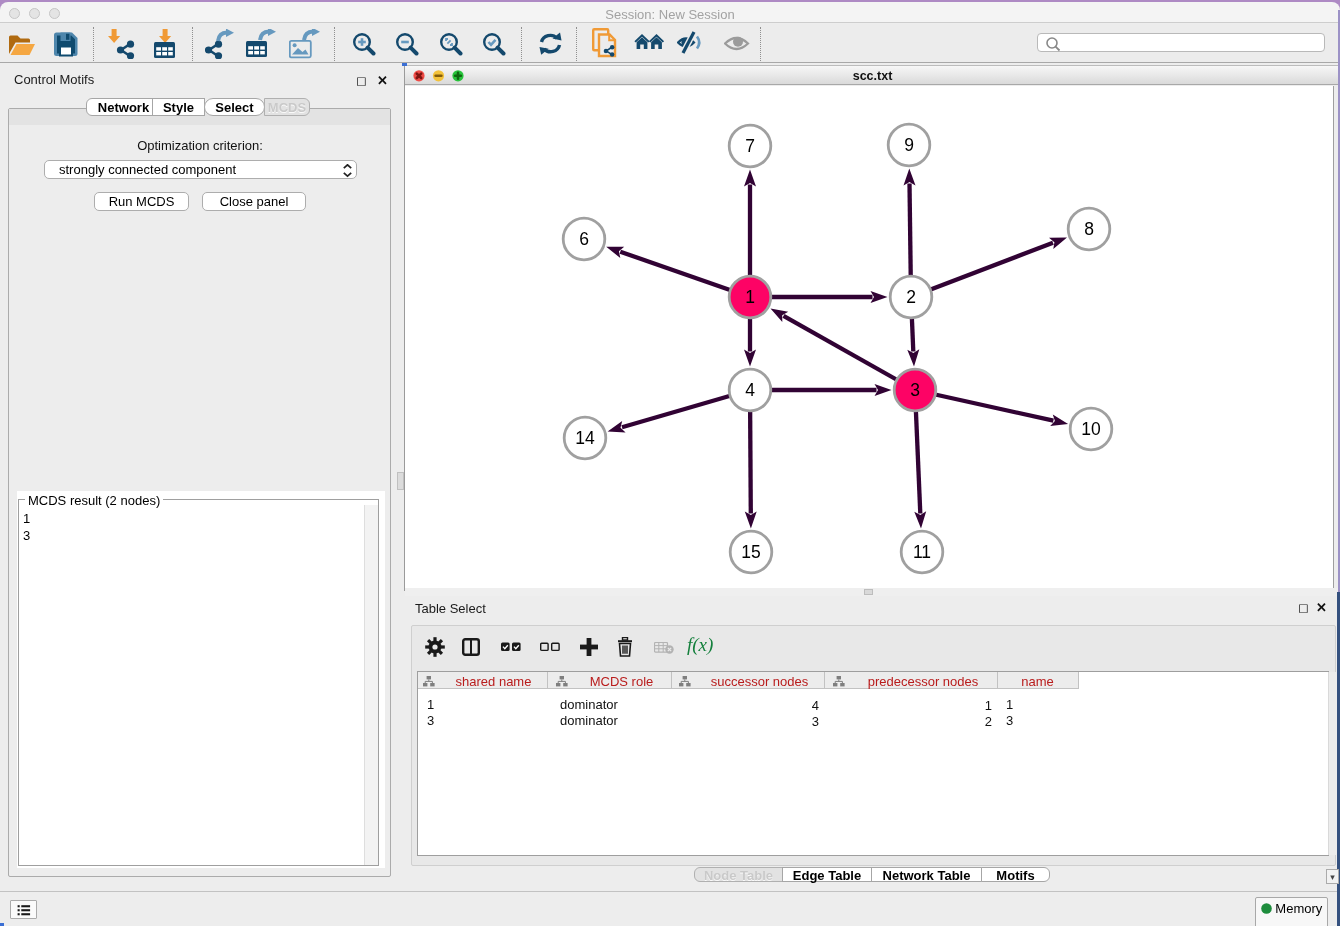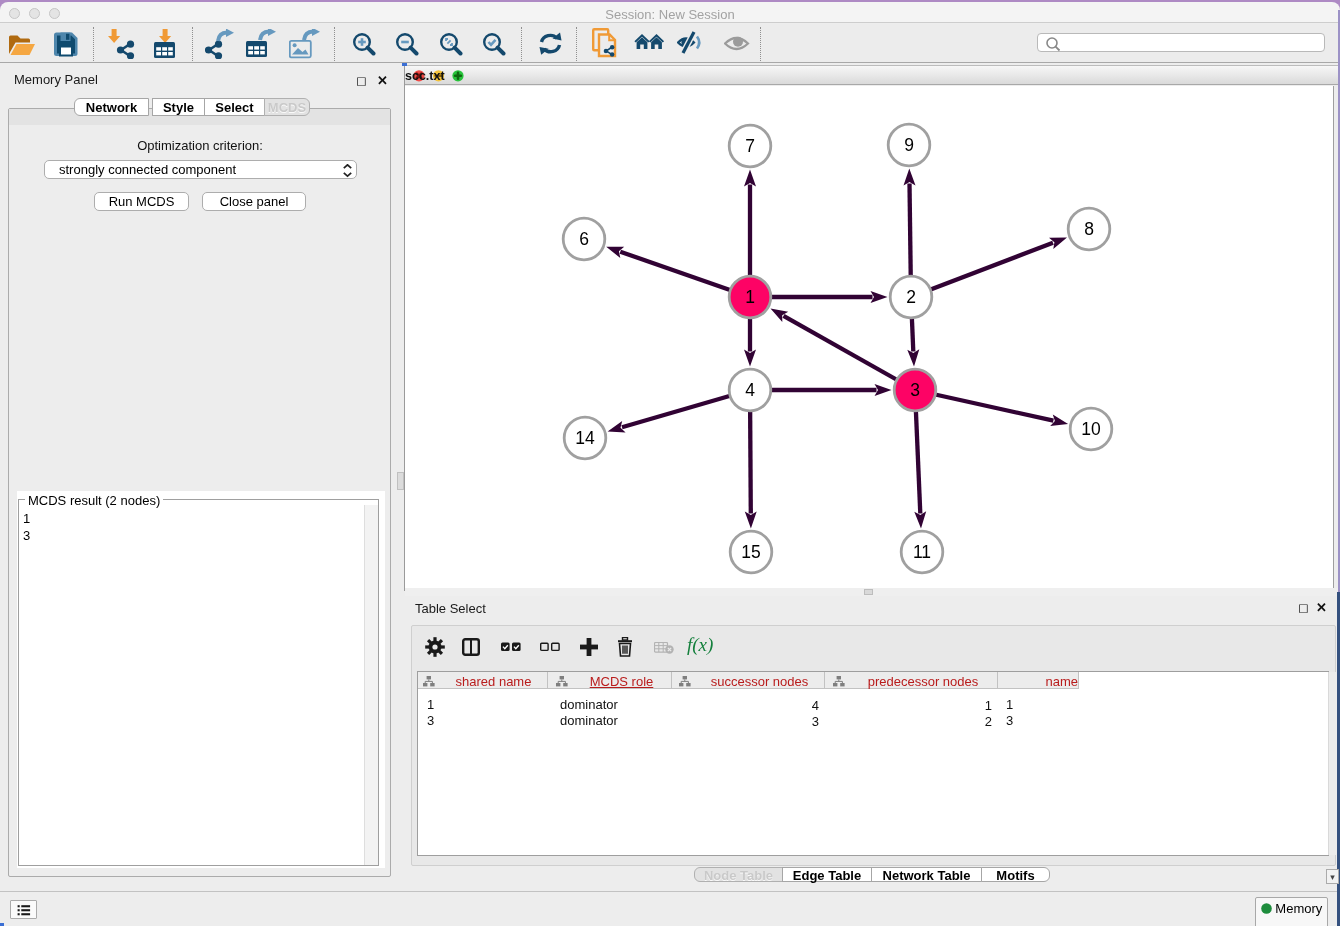--- a/index.html
+++ b/index.html
@@ -26,21 +26,21 @@
 #result-white{left:17px;top:491px;width:368px;height:377px;background:#fff;}
 #result-border{left:18px;top:499px;width:361px;height:367px;border:1px solid #9f9f9f;}
 #result-legend{left:25px;top:493px;background:#fff;padding:0 3px;font-size:13px;color:#000;}
 #result-scroll{left:364px;top:505px;width:14px;height:360px;background:#f3f3f3;border-left:1px solid #dedede;}
 #result-lines{left:23px;top:511px;font-size:13px;color:#000;line-height:16.5px;}
 
 #vsplit{left:392px;top:64px;width:13px;height:827px;background:#ededed;}
 #net-leftline{left:404px;top:64px;width:1px;height:527px;background:#9a9a9a;}
 
 #netwin-tb{left:405px;top:65px;width:935px;height:20px;background:linear-gradient(#f7f7f7,#dadada);border-bottom:1px solid #a8a8a8;border-top:1px solid #bcbcbc;}
-#net-title{left:405px;top:69px;width:935px;font-size:12.5px;font-weight:bold;color:#111;}
+#net-title{left:405px;top:69px;width:935px;text-align:center;font-size:12.5px;font-weight:bold;color:#111;}
 #canvas{left:405px;top:86px;width:929px;height:502px;background:#fff;border-right:1px solid #9e9e9e;}
 #hsplit{left:405px;top:588px;width:935px;height:8px;background:#efefef;}
 
 #tp{left:405px;top:596px;width:935px;height:295px;background:#ededed;}
 #tp-title{left:415px;top:601px;font-size:13px;color:#1b1b1b;}
 #tt-white{left:417px;top:671px;width:912px;height:185px;background:#fff;border:1px solid #9e9e9e;}
 #thead{left:418px;top:672px;width:660px;height:17px;background:#ececec;border-bottom:1px solid #c2c2c2;}
 .thsep{position:absolute;top:672px;height:17px;width:1px;background:#c2c2c2;}
 .th{position:absolute;top:674px;font-size:13px;color:#b91c1c;text-align:center;}
 .td{position:absolute;font-size:13px;color:#111;}
@@ -215,28 +215,28 @@
   </svg>
 <svg class="abs" style="left:724px;top:35px;" width="26" height="18" viewBox="0 0 26 18">
     <path d="M1,8.5 Q12.5,-2.5 24,8.5 Q12.5,19.5 1,8.5 Z" fill="none" stroke="#9b9b9b" stroke-width="2.2"></path>
     <circle cx="14" cy="6.8" r="5" fill="#9b9b9b"></circle>
   </svg>
 <svg class="abs" style="left:1046px;top:37px;" width="15" height="15" viewBox="0 0 15 15">
     <circle cx="6" cy="6" r="5" fill="none" stroke="#888" stroke-width="1.6"></circle>
     <line x1="9.6" y1="9.6" x2="13.5" y2="13.5" stroke="#888" stroke-width="1.8"></line>
   </svg>
 
-<div id="cp-title" class="abs">Memory Panel</div>
+<div id="cp-title" class="abs">Control Motifs</div>
 <div class="wicon" style="left:356px;top:73px;">◻</div>
 <div class="wicon" style="left:377px;top:73px;font-weight:bold;">✕</div>
 <div id="cp-box" class="abs"></div>
 <div id="cp-strip" class="abs"></div>
-<div class="tab" style="left:74px;width:75px;border-radius:6px 0 0 6px;">Network</div>
+<div class="tab" style="left:86px;width:75px;border-radius:6px 0 0 6px;">Network</div>
 <div class="tab" style="left:152px;width:53px;">Style</div>
-<div class="tab" style="left:204px;width:61px;">Select</div>
+<div class="tab" style="left:204px;width:61px;border-radius:9px;">Select</div>
 <div class="tab tabg" style="left:264px;width:46px;border-radius:0 6px 6px 0;">MCDS</div>
 <div id="optlabel" class="abs">Optimization criterion:</div>
 <div id="dropdown" class="abs">strongly connected component</div>
 <div class="btn" style="left:94px;width:95px;">Run MCDS</div>
 <div class="btn" style="left:202px;width:104px;">Close panel</div>
 <div id="result-white" class="abs"></div>
 <div id="result-border" class="abs"></div>
 <div id="result-legend" class="abs">MCDS result (2 nodes)</div>
 <div id="result-scroll" class="abs"></div>
 <div id="result-lines" class="abs">1<br>3</div>
@@ -321,24 +321,24 @@
 <div class="abs" style="left:411px;top:625px;width:925px;height:241px;background:#e8e8e8;border:1px solid #cfcfcf;border-radius:2px;"></div>
 <div id="tt-white" class="abs"></div>
 <div class="abs" style="left:1328px;top:672px;width:8px;height:183px;background:#ececec;border-left:1px solid #d9d9d9;"></div>
 <div id="thead" class="abs"></div>
 <div class="thsep" style="left:547px;"></div>
 <div class="thsep" style="left:671px;"></div>
 <div class="thsep" style="left:824px;"></div>
 <div class="thsep" style="left:997px;"></div>
 <div class="thsep" style="left:1078px;"></div>
 <div class="th" style="left:440px;width:107px;">shared name</div>
-<div class="th" style="left:572px;width:99px;text-decoration:underline;">MCDS role</div>
+<div class="th" style="left:572px;width:99px;">MCDS role</div>
 <div class="th" style="left:695px;width:129px;">successor nodes</div>
 <div class="th" style="left:849px;width:148px;">predecessor nodes</div>
-<div class="th" style="left:997px;width:81px;text-align:right;">name</div>
+<div class="th" style="left:997px;width:81px;">name</div>
 <div class="td" style="left:427px;top:697px;">1</div>
 <div class="td" style="left:560px;top:697px;">dominator</div>
 <div class="td" style="left:671px;top:698px;width:148px;text-align:right;">4</div>
 <div class="td" style="left:824px;top:698px;width:168px;text-align:right;">1</div>
 <div class="td" style="left:1006px;top:697px;">1</div>
 <div class="td" style="left:427px;top:713px;">3</div>
 <div class="td" style="left:560px;top:713px;">dominator</div>
 <div class="td" style="left:671px;top:714px;width:148px;text-align:right;">3</div>
 <div class="td" style="left:824px;top:714px;width:168px;text-align:right;">2</div>
 <div class="td" style="left:1006px;top:713px;">3</div>

